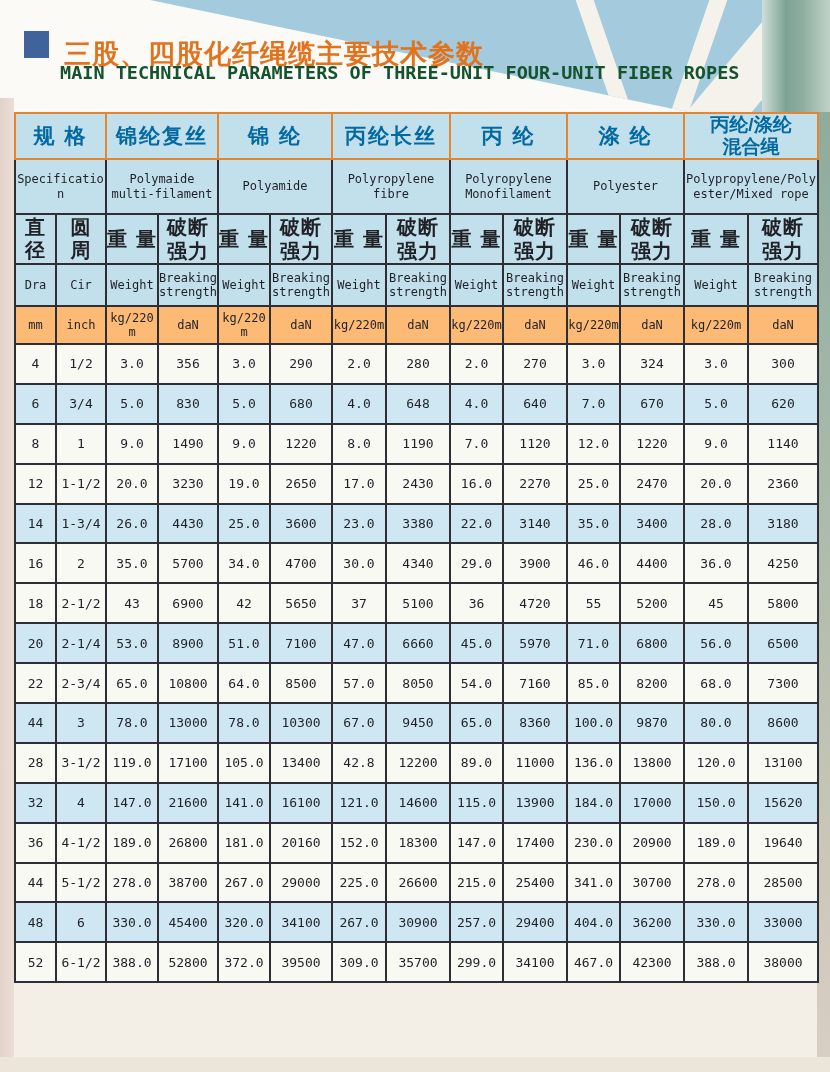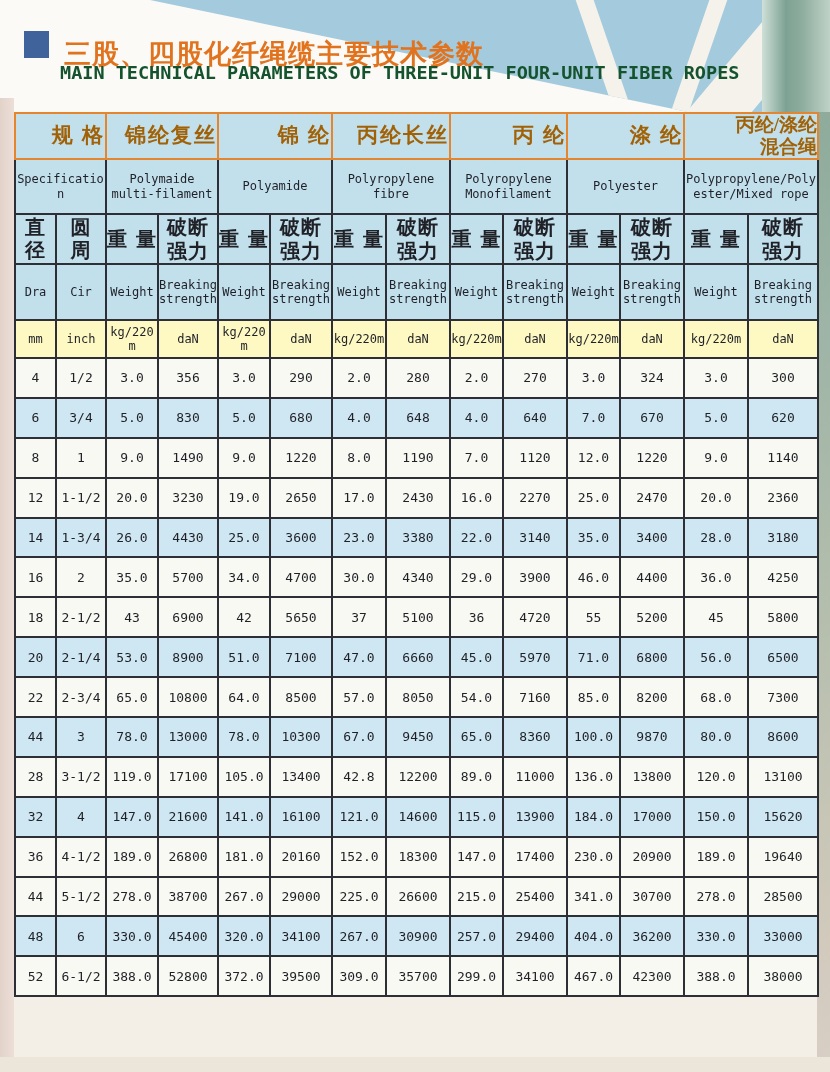--- a/index.html
+++ b/index.html
@@ -51,36 +51,35 @@
     position:absolute;left:14px;top:112px;width:803px;
     border-collapse:collapse;table-layout:fixed;
     background:#c2dfec;
   }
   table.params th,table.params td{
     border:2px solid #2e2e36;text-align:center;vertical-align:middle;
     padding:0;overflow:hidden;word-break:break-word;overflow-wrap:anywhere;
   }
   tr.r1{height:46px;}
   tr.r1 th{
-    border-color:#e5862e;color:#a16207;font-weight:bold;font-size:21px;
+    border-color:#e5862e;color:#0369a1;font-weight:bold;font-size:21px;
     line-height:1.1;letter-spacing:2px;background:#c2dfec;
-    font-family:Liberation Serif, serif;
-    text-align:right;
+    font-family:Liberation Sans, sans-serif;
   }
   tr.r2{height:55px;}
   tr.r2 th{font-size:12px;font-weight:normal;line-height:1.25;background:#c2dfec;}
   tr.r3{height:45px;}
   tr.r3 th{
     font-size:20px;font-weight:bold;line-height:1.15;background:#c2dfec;letter-spacing:1px;
     font-family:"DejaVu Sans","DejaVu Sans Mono",sans-serif;
   }
-  tr.r4{height:56px;border-radius:15px;}
+  tr.r4{height:42px;border-radius:15px;}
   tr.r4 th{font-size:12px;font-weight:normal;line-height:1.2;background:#c2dfec;}
   tr.r5{height:38px;}
-  tr.r5 th{font-size:12px;font-weight:normal;background:#fef9c3;}
+  tr.r5 th{font-size:12px;font-weight:normal;background:#fdba74;}
   .cjk2{display:inline-block;width:2.15em;line-height:1.2;}
   .cjk5{display:inline-block;width:5.1em;line-height:1.15;letter-spacing:0;}
   tbody tr{height:39.9px;}
   tbody td{font-size:13px;}
   tbody tr.rw td{background:#f8f9f3;}
   tbody tr.rb td{background:#cfe7f3;}
 </style>
 </head>
 <body>
 

